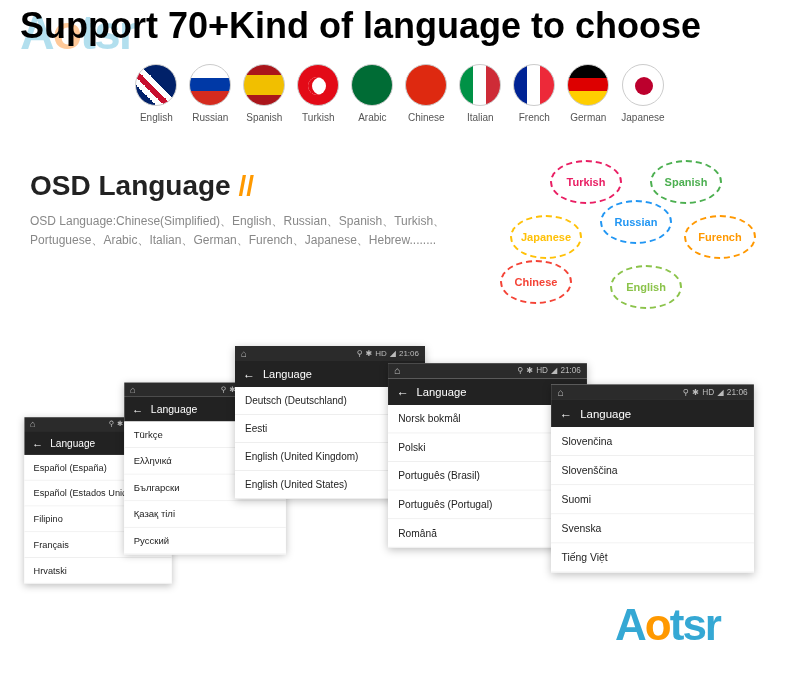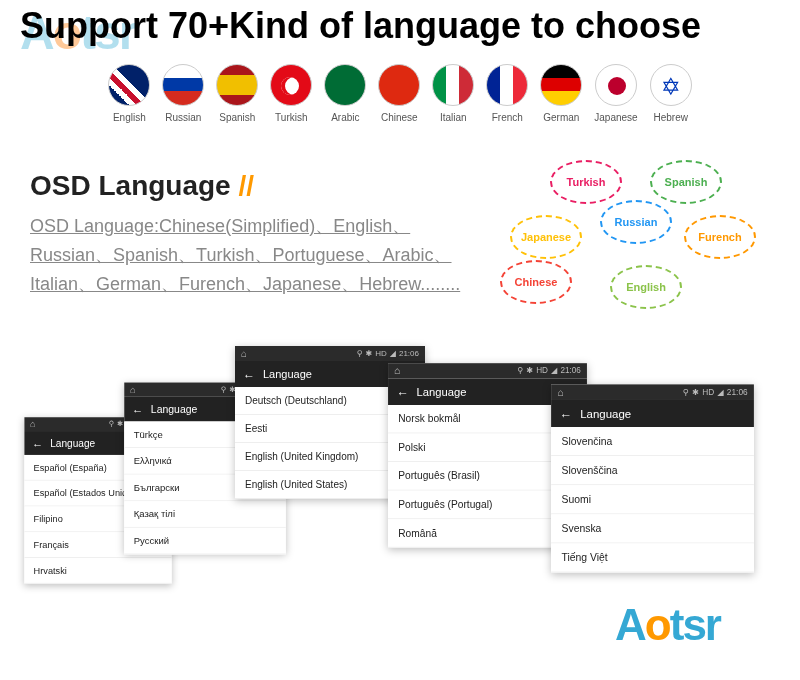--- a/index.html
+++ b/index.html
@@ -25,21 +25,21 @@
 .f-it{background:linear-gradient(90deg,#009246 33%,#fff 33%,#fff 66%,#CE2B37 66%);}
 .f-de{background:linear-gradient(#000 33%,#DD0000 33%,#DD0000 66%,#FFCE00 66%);}
 .f-fr{background:linear-gradient(90deg,#002395 33%,#fff 33%,#fff 66%,#ED2939 66%);}
 .f-jp{background:#fff;position:relative;}
 .f-jp::after{content:"";position:absolute;left:12px;top:12px;width:18px;height:18px;border-radius:50%;background:#BC002D;}
 .f-he{background:#fff;position:relative;}
 .f-he::before{content:"✡";position:absolute;left:10px;top:8px;font-size:24px;color:#0038B8;}
 
 .osd-title { position:absolute; top:170px; left:30px; font-size:28px; font-weight:900; color:#222; }
 .osd-title .slash { color:#f90; font-weight:900; }
-.osd-desc { position:absolute; top:212px; left:30px; font-size:18px; color:#888; line-height:1.6; width:460px;text-decoration:underline; }
+.osd-desc { position:absolute; top:212px; left:30px; font-size:12px; color:#888; line-height:1.6; width:460px; }
 
 .bubbles { position:absolute; top:160px; right:20px; width:280px; height:170px; }
 .bubble { position:absolute; padding:4px 10px; font-size:11px; font-weight:600; border:2px dashed; border-radius:50%; display:flex; align-items:center; justify-content:center; width:72px; height:44px; }
 .b1{top:0;left:50px;border-color:#e91e63;color:#e91e63;}
 .b2{top:0;left:150px;border-color:#4caf50;color:#4caf50;}
 .b3{top:40px;left:100px;border-color:#2196f3;color:#2196f3;}
 .b4{top:55px;left:184px;border-color:#ff9800;color:#ff9800;}
 .b5{top:55px;left:10px;border-color:#ffc107;color:#ffc107;}
 .b6{top:100px;left:0;border-color:#f44336;color:#f44336;}
 .b7{top:105px;left:110px;border-color:#8bc34a;color:#8bc34a;}
@@ -105,24 +105,20 @@
       <div class="flag-label">French</div>
     </div>
     <div class="flag-item">
       <div class="flag f-de"></div>
       <div class="flag-label">German</div>
     </div>
     <div class="flag-item">
       <div class="flag f-jp"></div>
       <div class="flag-label">Japanese</div>
     </div>
-    <div class="flag-item">
-      <div class="flag f-he"></div>
-      <div class="flag-label">Hebrew</div>
-    </div>
   </div>
 
 <div class="osd-title">
   <span>OSD Language </span><span class="slash">//</span>
 </div>
 <div class="osd-desc">OSD Language:Chinese(Simplified)、English、Russian、Spanish、Turkish、Portuguese、Arabic、Italian、German、Furench、Japanese、Hebrew........</div>
 
 <div class="bubbles">
   <div class="bubble b1">Turkish</div>
   <div class="bubble b2">Spanish</div>

